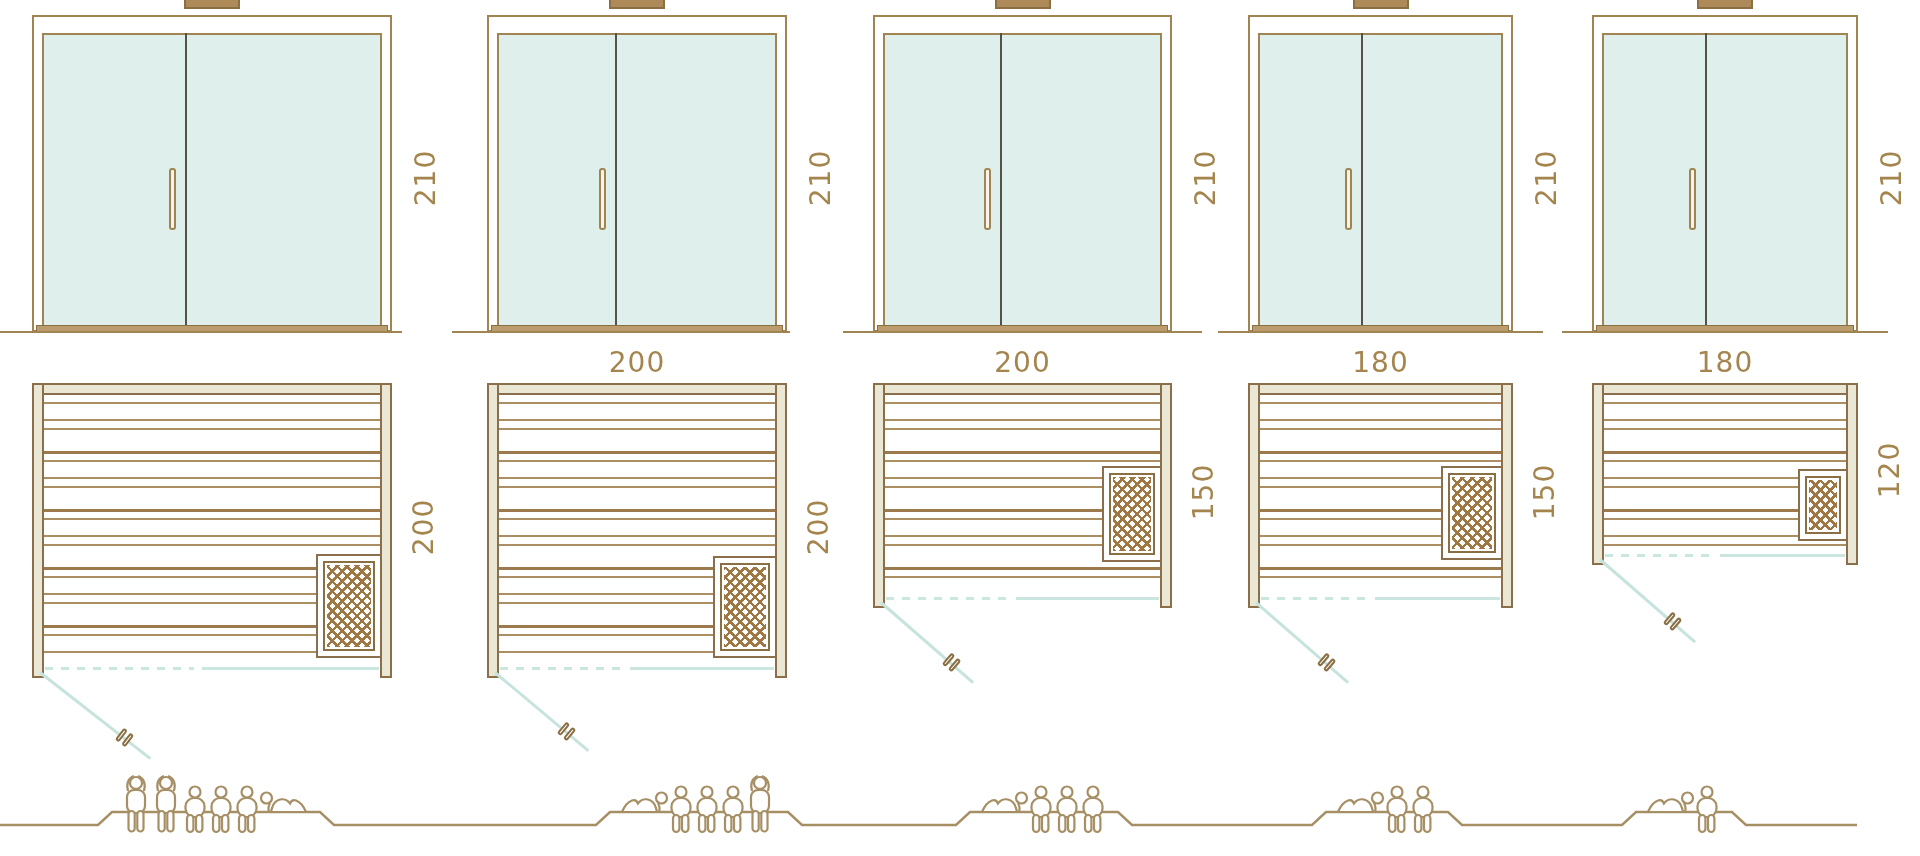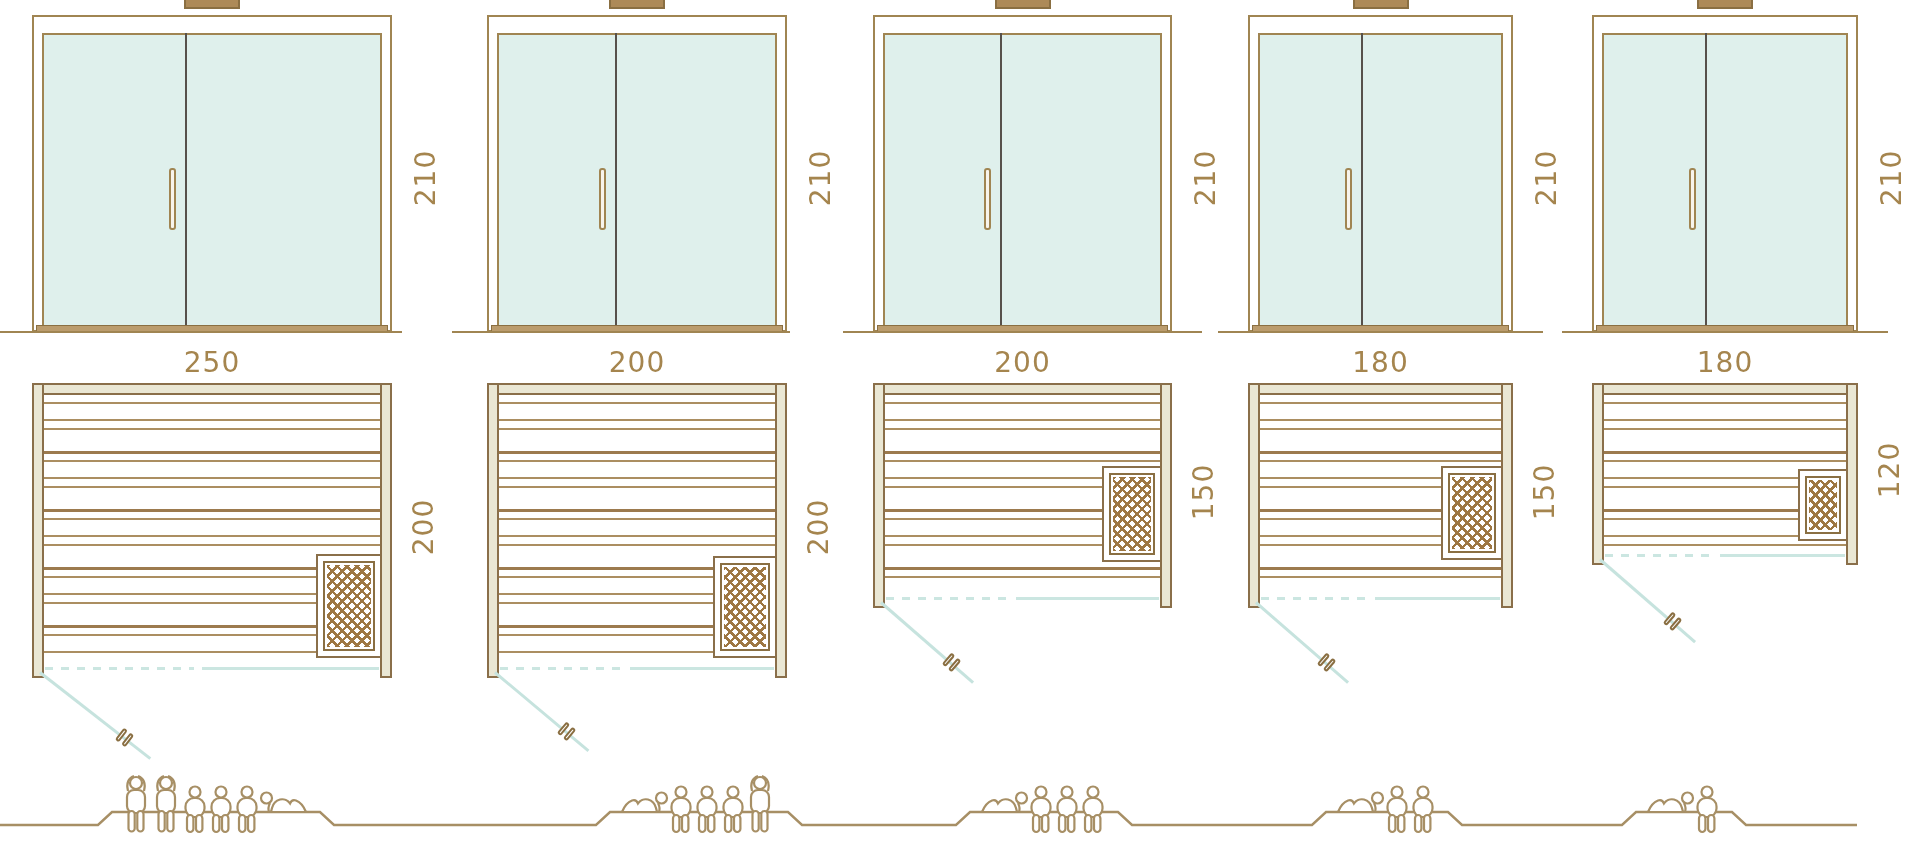--- a/index.html
+++ b/index.html
@@ -21,21 +21,20 @@
   <div id="columns-root" style="position:absolute;left:0;top:0;width:1920px;height:856px;">
       <div style="position: absolute; left: 32px; top: 0px; width: 360px; height: 856px;">
         <div style="position: absolute; left: 152px; top: 0px; width: 56px; height: 9px; box-sizing: border-box; background: rgb(173, 138, 88); border-top: none; border-right: 2px solid rgb(138, 111, 66); border-bottom: 2px solid rgb(138, 111, 66); border-left: 2px solid rgb(138, 111, 66); border-image: initial;"></div>
         <div style="position: absolute; left: 0px; top: 15px; width: 360px; height: 317px; box-sizing: border-box; background: rgb(255, 255, 255); border: 2px solid rgb(160, 133, 82);"></div>
         <div style="position: absolute; left: 10px; top: 33px; width: 340px; height: 295px; box-sizing: border-box; background: rgb(223, 240, 236); border: 2px solid rgb(160, 133, 82);"></div>
         <div style="position: absolute; left: 153px; top: 33px; width: 2px; height: 295px; background: rgb(87, 81, 75);"></div>
         <div style="position: absolute; left: 137px; top: 168px; width: 7px; height: 62px; box-sizing: border-box; background: rgb(248, 244, 236); border: 2px solid rgb(160, 133, 82); border-radius: 3px;"></div>
         <div style="position: absolute; left: 4px; top: 325px; width: 352px; height: 7px; box-sizing: border-box; background: rgb(187, 156, 109); border: 1px solid rgb(138, 111, 66);"></div>
         <div style="position: absolute; left: -32px; top: 331px; width: 402px; height: 2px; background: rgb(160, 133, 82);"></div>
         <div class="dim-label vlabel" style="position: absolute; left: 354px; top: 163px; width: 80px; height: 30px; color: rgb(165, 133, 78);">210</div>
-        <div class="dim-label" style="position: absolute; left: 0px; top: 348px; width: 360px; height: 30px;">250</div>
         <div style="position: absolute; left: 0px; top: 383px; width: 360px; height: 12px; box-sizing: border-box; background: rgb(234, 231, 212); border: 2px solid rgb(138, 111, 74);"></div>
         <div style="position: absolute; left: 0px; top: 383px; width: 12px; height: 295px; box-sizing: border-box; background: rgb(234, 231, 212); border: 2px solid rgb(138, 111, 74);"></div>
         <div style="position: absolute; left: 348px; top: 383px; width: 12px; height: 295px; box-sizing: border-box; background: rgb(234, 231, 212); border: 2px solid rgb(138, 111, 74);"></div>
         <div style="position: absolute; left: 12px; top: 402px; width: 336px; height: 2px; background: rgb(171, 142, 97);"></div>
         <div style="position: absolute; left: 12px; top: 419px; width: 336px; height: 2px; background: rgb(171, 142, 97);"></div>
         <div style="position: absolute; left: 12px; top: 428px; width: 336px; height: 2px; background: rgb(171, 142, 97);"></div>
         <div style="position: absolute; left: 12px; top: 451px; width: 336px; height: 3px; background: rgb(156, 122, 78);"></div>
         <div style="position: absolute; left: 12px; top: 460px; width: 336px; height: 2px; background: rgb(171, 142, 97);"></div>
         <div style="position: absolute; left: 12px; top: 477px; width: 336px; height: 2px; background: rgb(171, 142, 97);"></div>
         <div style="position: absolute; left: 12px; top: 486px; width: 336px; height: 2px; background: rgb(171, 142, 97);"></div>

